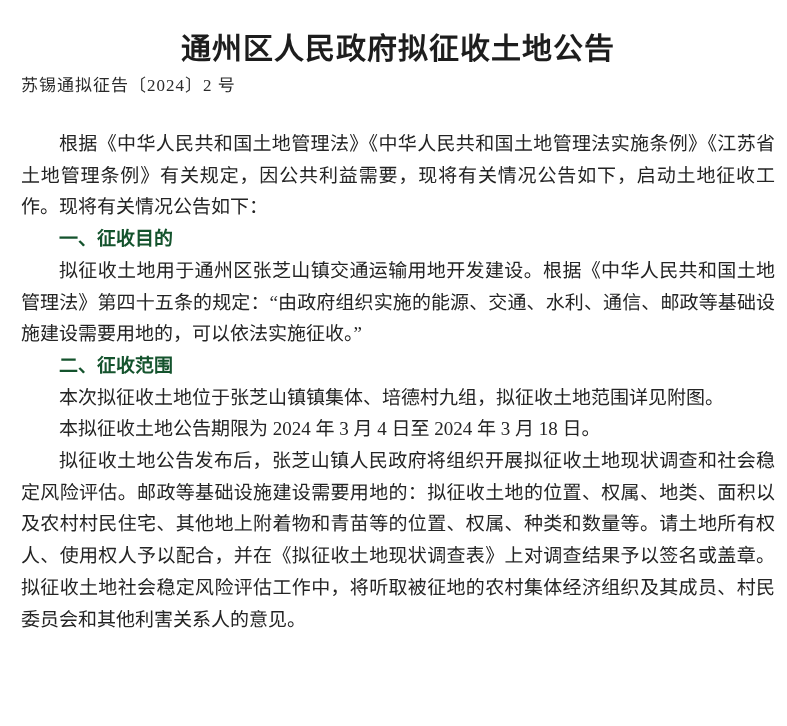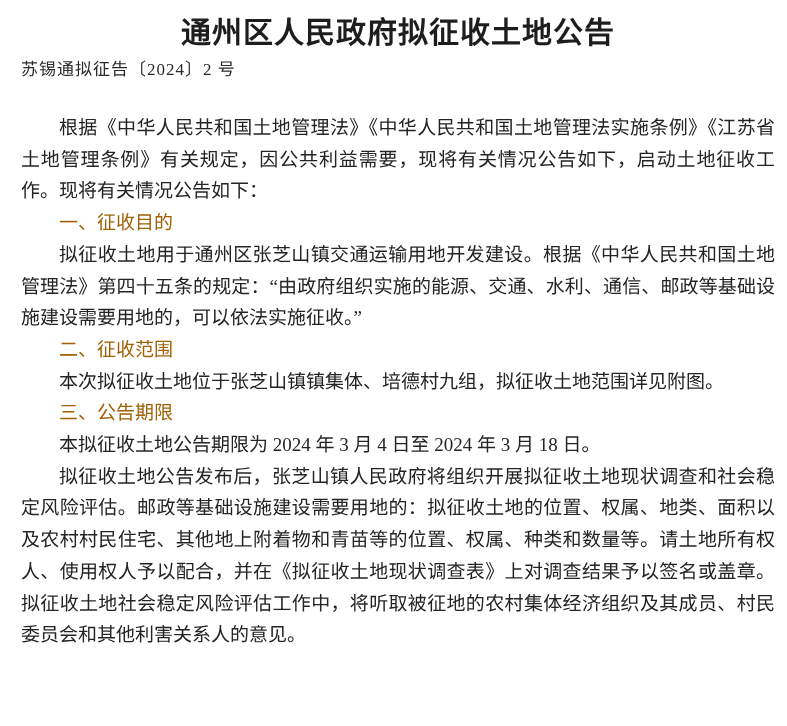--- a/index.html
+++ b/index.html
@@ -9,21 +9,21 @@
   }
   .page {
     position: relative;
     width: 787px;
     height: 726px;
     box-sizing: border-box;
     background: #ffffff;
     color: #232323;
     font-family: "Liberation Serif", "DejaVu Serif", serif;
     overflow: hidden;
-    padding: 12px 12px 0 21px;
+    padding: 28px 12px 0 21px;
   }
   .doc-title {
     margin: 2px 0 0 0;
     text-align: center;
     font-size: 30px;
     line-height: 38px;
     font-weight: bold;
     letter-spacing: 1px;
     color: #1d1d1d;
     font-family: "Liberation Serif", "DejaVu Serif", serif;
@@ -41,33 +41,32 @@
     line-height: 31.7px;
     text-align: justify;
     text-justify: inter-character;
     color: #242424;
   }
   .doc-body p {
     margin: 0;
     text-indent: 2em;
   }
   .doc-body p.heading {
-    font-weight: normal;
-    color: #a16207;
+    font-weight: bold;
+    color: #14532d;
   }
 </style>
 </head>
 <body>
 
 <div class="page">
   <h1 class="doc-title">通州区人民政府拟征收土地公告</h1>
   <div class="doc-number">苏锡通拟征告〔2024〕2 号</div>
   <div class="doc-body">
       <p class="body">根据《中华人民共和国土地管理法》《中华人民共和国土地管理法实施条例》《江苏省土地管理条例》有关规定，因公共利益需要，现将有关情况公告如下，启动土地征收工作。现将有关情况公告如下：</p>
       <p class="heading">一、征收目的</p>
       <p class="body">拟征收土地用于通州区张芝山镇交通运输用地开发建设。根据《中华人民共和国土地管理法》第四十五条的规定：“由政府组织实施的能源、交通、水利、通信、邮政等基础设施建设需要用地的，可以依法实施征收。”</p>
       <p class="heading">二、征收范围</p>
       <p class="body">本次拟征收土地位于张芝山镇镇集体、培德村九组，拟征收土地范围详见附图。</p>
-      <p class="heading">三、公告期限</p>
       <p class="body">本拟征收土地公告期限为 2024 年 3 月 4 日至 2024 年 3 月 18 日。</p>
       <p class="body">拟征收土地公告发布后，张芝山镇人民政府将组织开展拟征收土地现状调查和社会稳定风险评估。邮政等基础设施建设需要用地的：拟征收土地的位置、权属、地类、面积以及农村村民住宅、其他地上附着物和青苗等的位置、权属、种类和数量等。请土地所有权人、使用权人予以配合，并在《拟征收土地现状调查表》上对调查结果予以签名或盖章。拟征收土地社会稳定风险评估工作中，将听取被征地的农村集体经济组织及其成员、村民委员会和其他利害关系人的意见。</p>
     </div>
 </div>
 
 </body></html>

